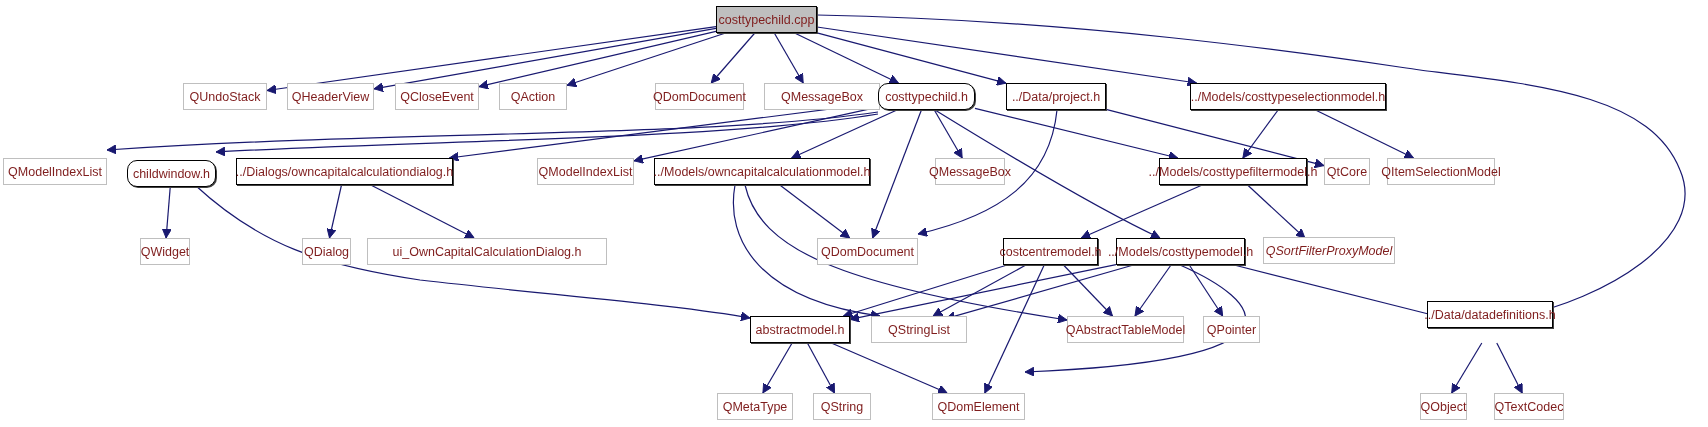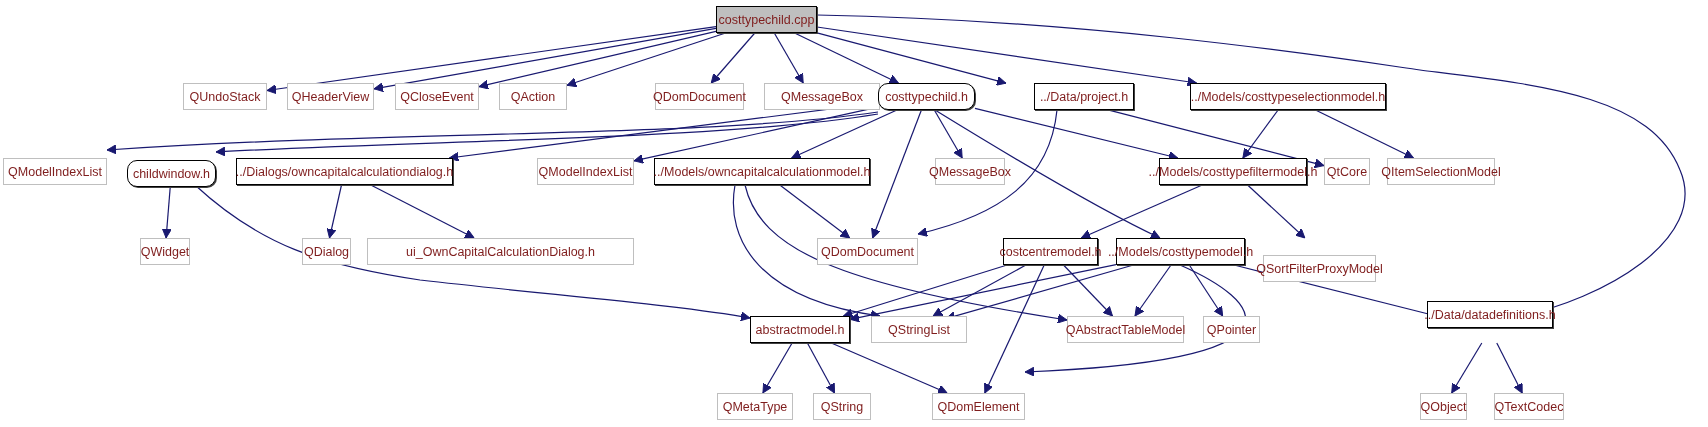--- a/index.html
+++ b/index.html
@@ -92,21 +92,21 @@
     </div>
     <div class="node ext" style="left: 655px; top: 83px; width: 89px;">
       <span>QDomDocument</span>
     </div>
     <div class="node ext" style="left: 764px; top: 83px; width: 116px;">
       <span>QMessageBox</span>
     </div>
     <div class="node local" style="left: 878px; top: 83px; width: 97px; border-radius: 10px;">
       <span>costtypechild.h</span>
     </div>
-    <div class="node local" style="left: 1006px; top: 83px; width: 100px; margin-left: 28px;">
+    <div class="node local" style="left: 1006px; top: 83px; width: 100px;">
       <span>../Data/project.h</span>
     </div>
     <div class="node local" style="left: 1190px; top: 83px; width: 196px;">
       <span>../Models/costtypeselectionmodel.h</span>
     </div>
     <div class="node ext" style="left: 3px; top: 158px; width: 104px;">
       <span>QModelIndexList</span>
     </div>
     <div class="node local" style="left: 127px; top: 160px; width: 89px; border-radius: 10px;">
       <span>childwindow.h</span>
@@ -131,33 +131,33 @@
     </div>
     <div class="node ext" style="left: 1387px; top: 158px; width: 108px;">
       <span>QItemSelectionModel</span>
     </div>
     <div class="node ext" style="left: 140px; top: 238px; width: 50px;">
       <span>QWidget</span>
     </div>
     <div class="node ext" style="left: 302px; top: 238px; width: 49px;">
       <span>QDialog</span>
     </div>
-    <div class="node ext" style="left: 367px; top: 238px; width: 267px;">
+    <div class="node ext" style="left: 367px; top: 238px; width: 240px;">
       <span>ui_OwnCapitalCalculationDialog.h</span>
     </div>
     <div class="node ext" style="left: 817px; top: 238px; width: 101px;">
       <span>QDomDocument</span>
     </div>
     <div class="node local" style="left: 1003px; top: 238px; width: 95px;">
       <span>costcentremodel.h</span>
     </div>
     <div class="node local" style="left: 1116px; top: 238px; width: 129px;">
       <span>../Models/costtypemodel.h</span>
     </div>
-    <div class="node ext" style="left: 1263px; top: 255px; width: 113px;">
+    <div class="node ext" style="left: 1263px; top: 237px; width: 132px; font-style: italic;">
       <span>QSortFilterProxyModel</span>
     </div>
     <div class="node local" style="left: 750px; top: 316px; width: 100px;">
       <span>abstractmodel.h</span>
     </div>
     <div class="node ext" style="left: 871px; top: 316px; width: 96px;">
       <span>QStringList</span>
     </div>
     <div class="node ext" style="left: 1067px; top: 316px; width: 117px;">
       <span>QAbstractTableModel</span>

